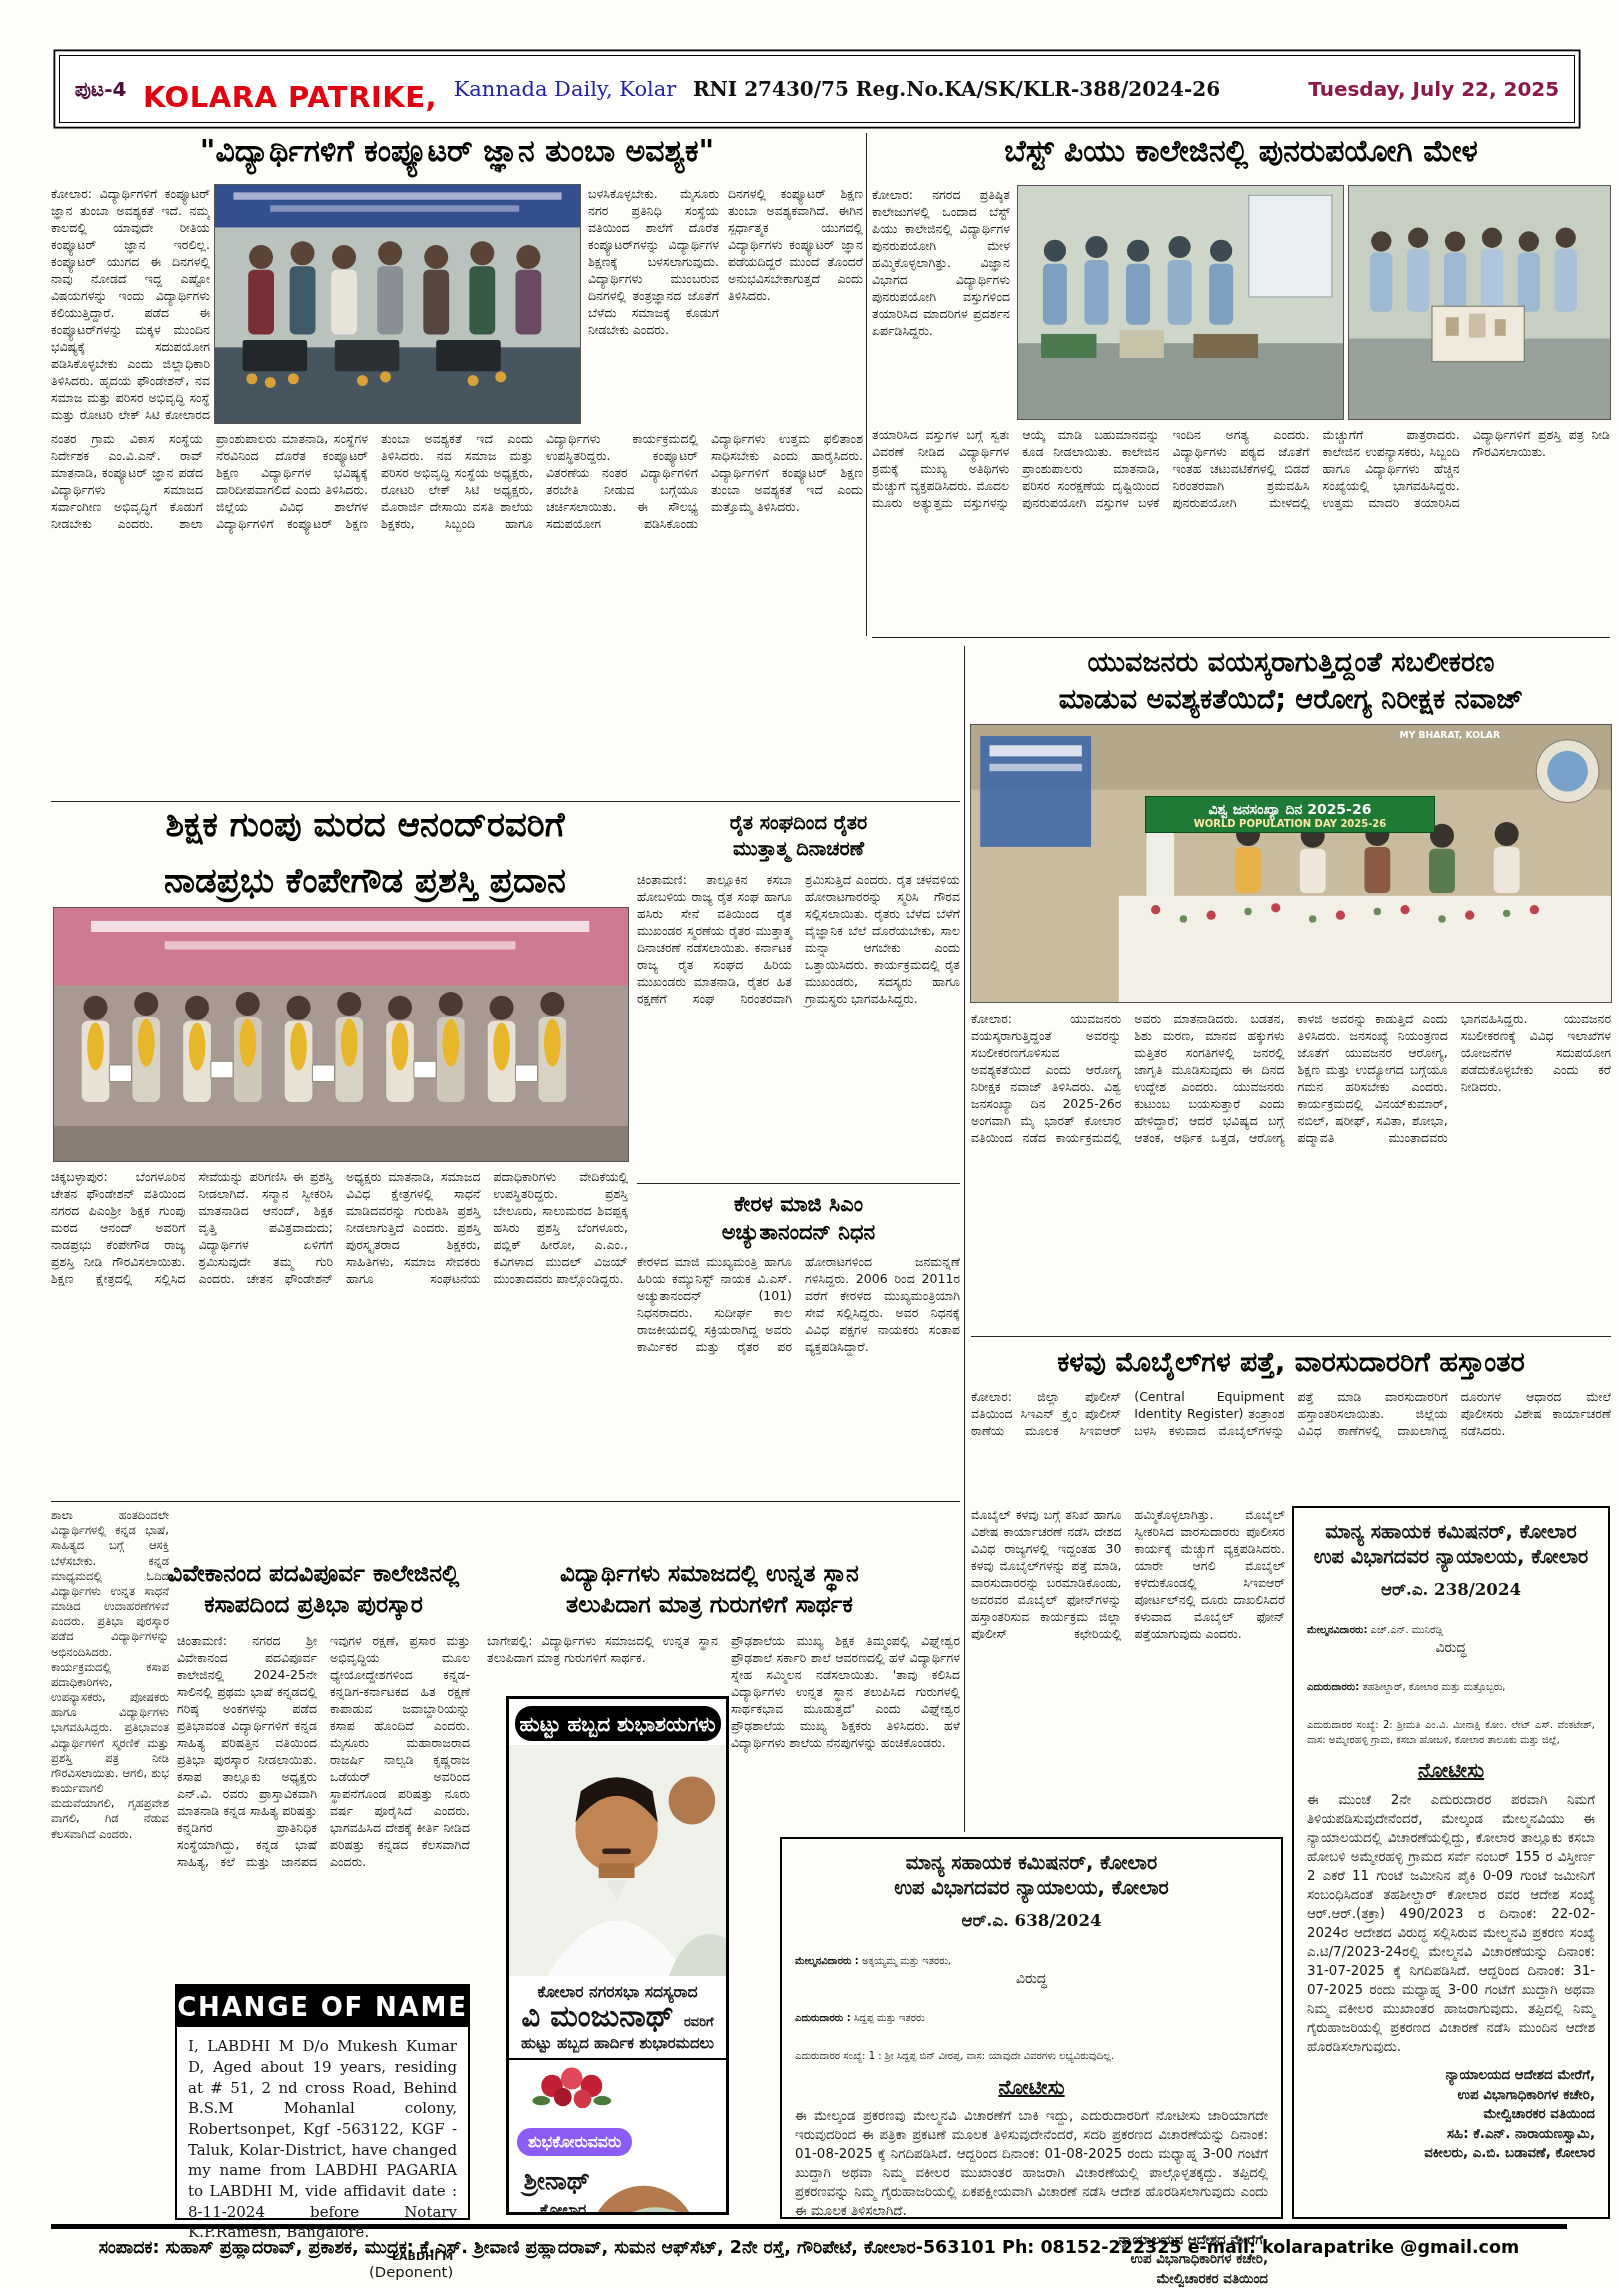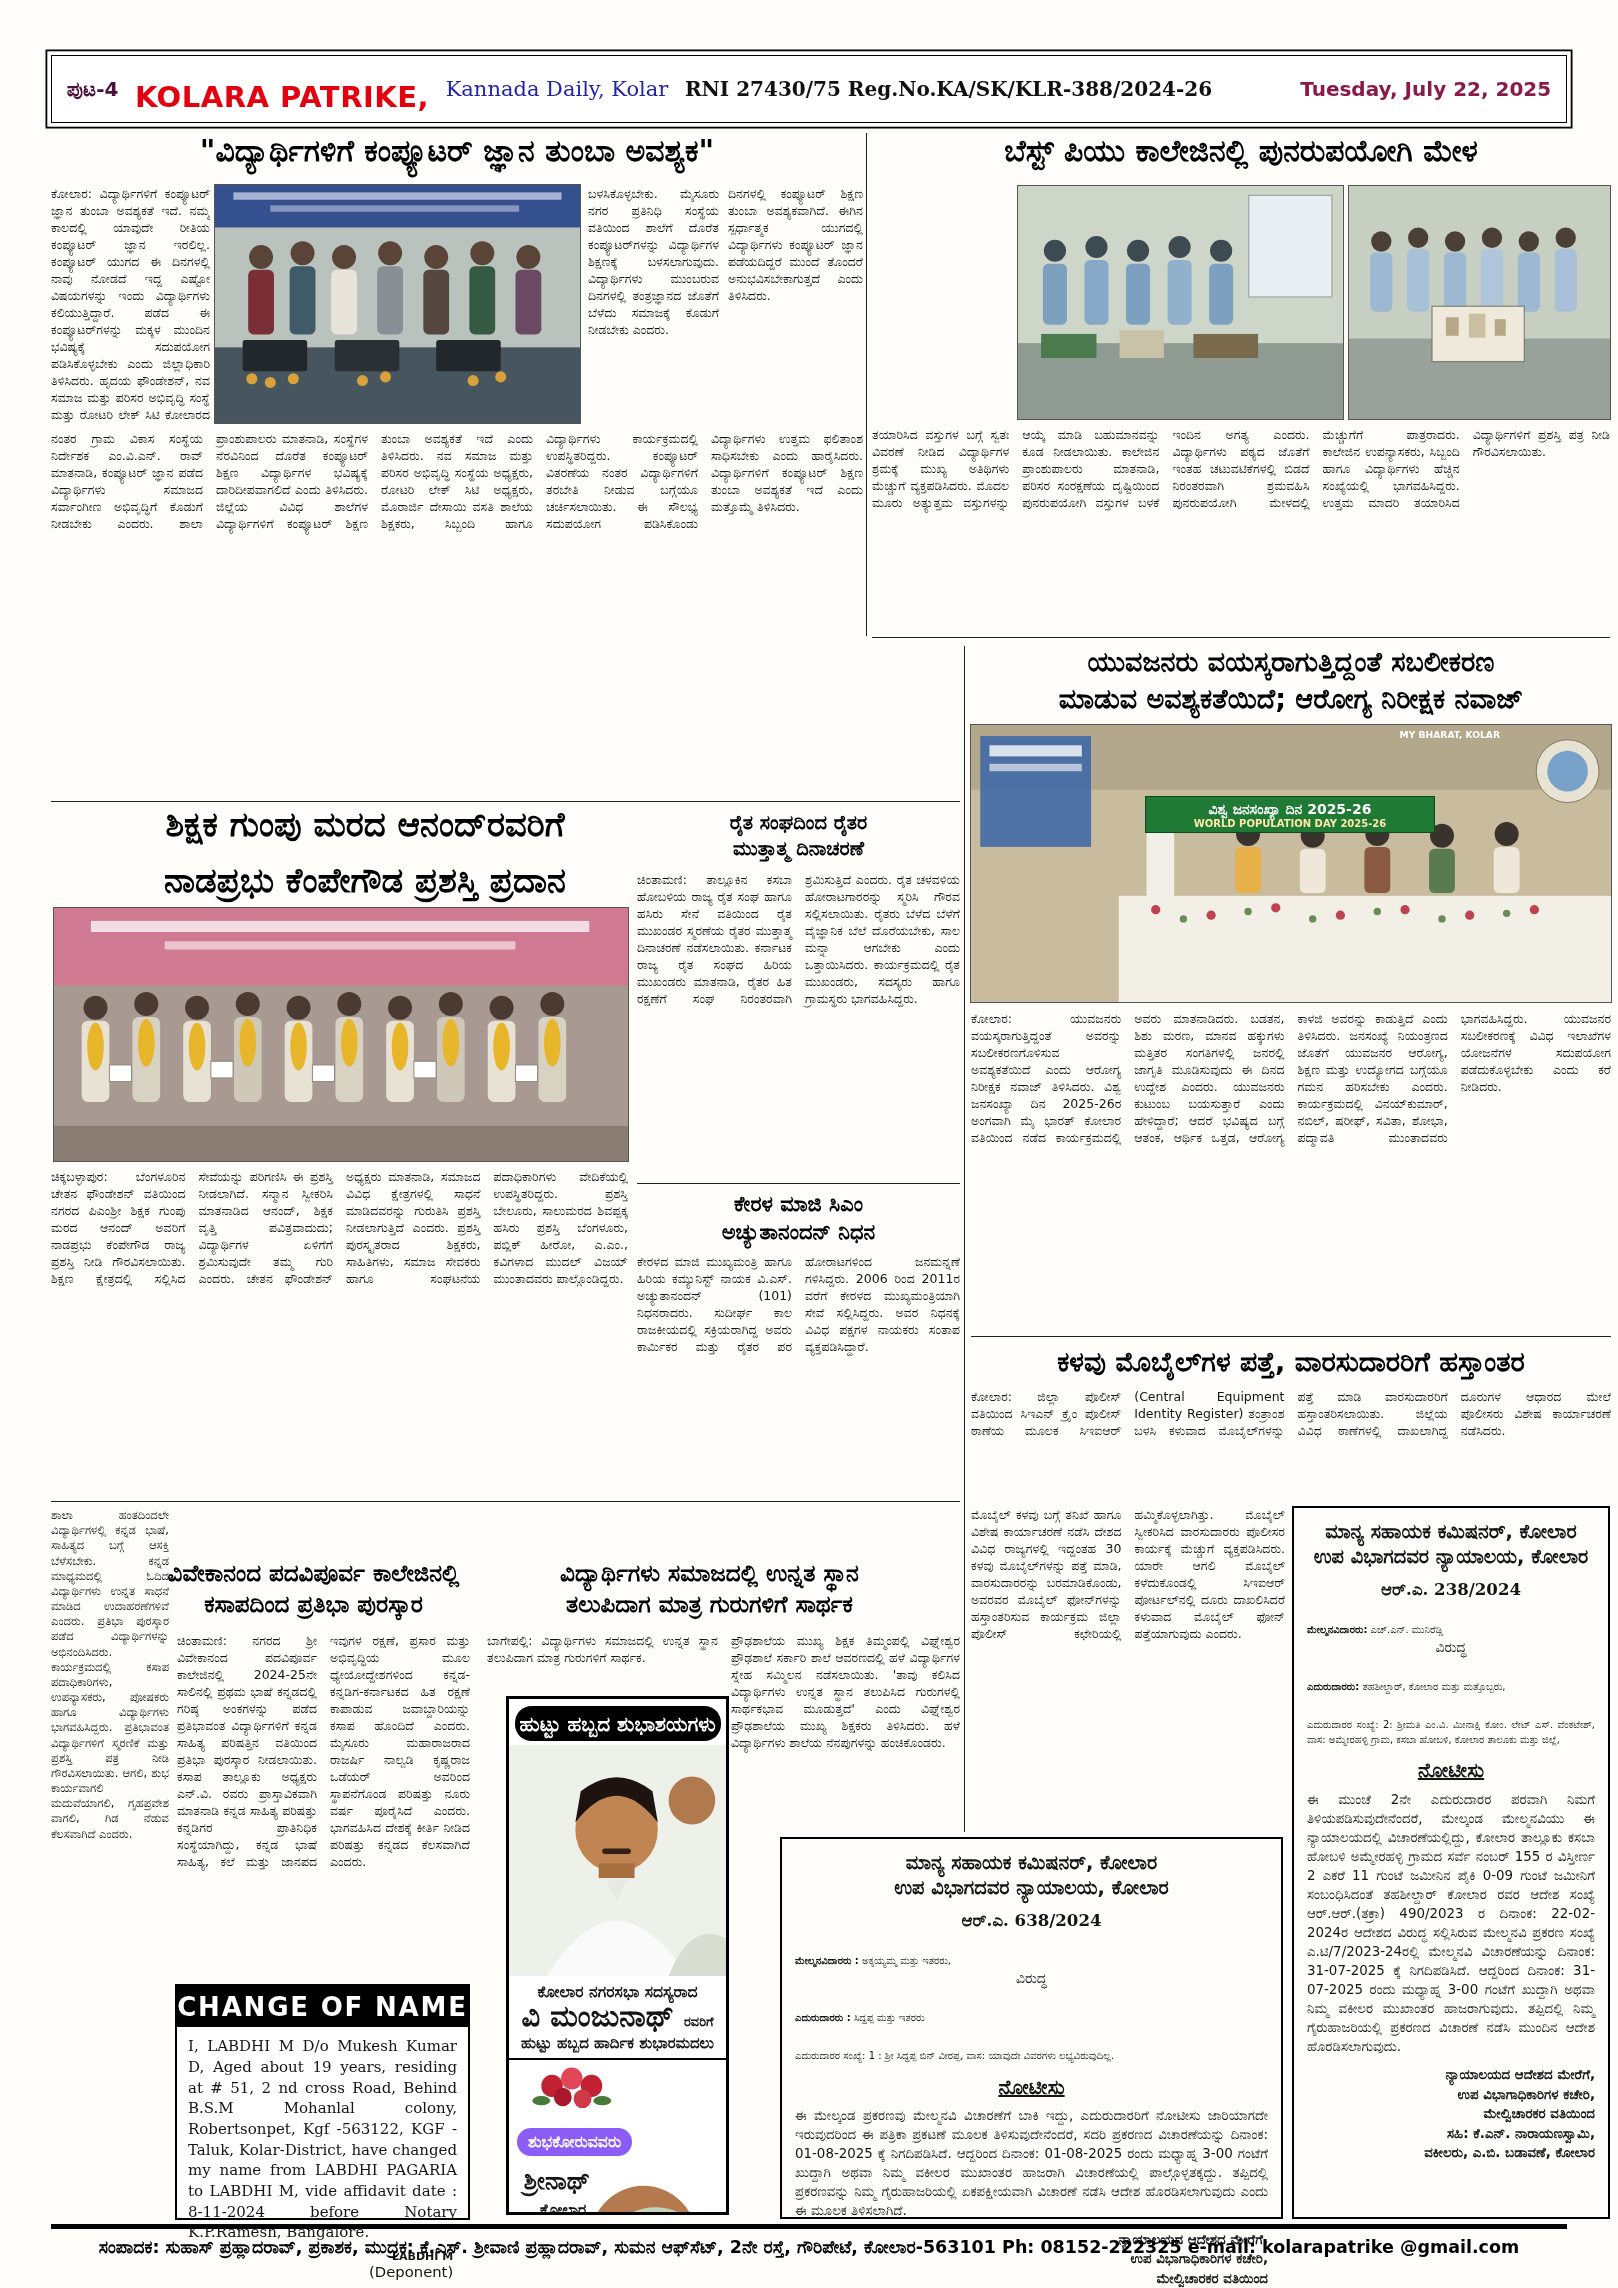--- a/index.html
+++ b/index.html
@@ -1,20 +1,20 @@
 <!DOCTYPE html>
 <html style="font-size:14.8px"><head>
 <meta charset="utf-8">
 <style>
   html,body{margin:0;padding:0;background:#e8e8e4;}
   .page{position:relative;width:1619px;height:2289px;background:#fffdf9;margin:0 auto;
         font-family:"DejaVu Sans","Liberation Sans",sans-serif;color:#151515;overflow:hidden;}
   .abs{position:absolute;}
   
-  .masthead{left:51px;top:55px;width:1516px;height:68px;border:1.8px solid #000;box-shadow:0 0 0 3.7px #fff,0 0 0 5.5px #000;
+  .masthead{left:59px;top:55px;width:1516px;height:68px;border:1.8px solid #000;box-shadow:0 0 0 3.7px #fff,0 0 0 5.5px #000;
             display:flex;align-items:center;gap:16.6px;padding:0 14.8px;box-sizing:border-box;background:#fff;}
   .m-page{font-weight:bold;font-size:20px;color:#4a1038;}
   .m-title{font-weight:bold;font-size:29px;color:#e3000f;letter-spacing:0.5px;margin-top:16px;}
   .m-sub{font-size:21px;color:#2323a8;font-family:"DejaVu Serif","Liberation Serif",serif;}
   .m-reg{font-size:20px;color:#111;font-family:"DejaVu Serif","Liberation Serif",serif;font-weight:bold;}
   .m-date{margin-left:auto;font-weight:bold;font-size:20px;color:#8b1a4a;}
   
   .hc{text-align:center;font-weight:bold;color:#000;line-height:1.18;}
   .h34{font-size:30px;} .h30{font-size:27px;} .h26{font-size:23px;} .h22{font-size:19.4px;} .h24{font-size:21px;}
   
@@ -115,20 +115,21 @@
         </g>
     </svg>
   </div>
   <div class="abs bt" style="left:588px;top:185px;width:131px;height:238px;">ಬಳಸಿಕೊಳ್ಳಬೇಕು. ಮೈಸೂರು ನಗರ ಪ್ರತಿನಿಧಿ ಸಂಸ್ಥೆಯ ವತಿಯಿಂದ ಶಾಲೆಗೆ ದೊರೆತ ಕಂಪ್ಯೂಟರ್‌ಗಳನ್ನು ವಿದ್ಯಾರ್ಥಿಗಳ ಶಿಕ್ಷಣಕ್ಕೆ ಬಳಸಲಾಗುವುದು. ವಿದ್ಯಾರ್ಥಿಗಳು ಮುಂಬರುವ ದಿನಗಳಲ್ಲಿ ತಂತ್ರಜ್ಞಾನದ ಜೊತೆಗೆ ಬೆಳೆದು ಸಮಾಜಕ್ಕೆ ಕೊಡುಗೆ ನೀಡಬೇಕು ಎಂದರು.</div>
   <div class="abs bt" style="left:728px;top:185px;width:135px;height:238px;">ದಿನಗಳಲ್ಲಿ ಕಂಪ್ಯೂಟರ್ ಶಿಕ್ಷಣ ತುಂಬಾ ಅವಶ್ಯಕವಾಗಿದೆ. ಈಗಿನ ಸ್ಪರ್ಧಾತ್ಮಕ ಯುಗದಲ್ಲಿ ವಿದ್ಯಾರ್ಥಿಗಳು ಕಂಪ್ಯೂಟರ್ ಜ್ಞಾನ ಪಡೆಯದಿದ್ದರೆ ಮುಂದೆ ತೊಂದರೆ ಅನುಭವಿಸಬೇಕಾಗುತ್ತದೆ ಎಂದು ತಿಳಿಸಿದರು.</div>
   <div class="abs bt cols5" style="left:51px;top:430px;width:812px;height:365px;">ನಂತರ ಗ್ರಾಮ ವಿಕಾಸ ಸಂಸ್ಥೆಯ ನಿರ್ದೇಶಕ ಎಂ.ವಿ.ಎನ್. ರಾವ್ ಮಾತನಾಡಿ, ಕಂಪ್ಯೂಟರ್ ಜ್ಞಾನ ಪಡೆದ ವಿದ್ಯಾರ್ಥಿಗಳು ಸಮಾಜದ ಸರ್ವಾಂಗೀಣ ಅಭಿವೃದ್ಧಿಗೆ ಕೊಡುಗೆ ನೀಡಬೇಕು ಎಂದರು. ಶಾಲಾ ಪ್ರಾಂಶುಪಾಲರು ಮಾತನಾಡಿ, ಸಂಸ್ಥೆಗಳ ನೆರವಿನಿಂದ ದೊರೆತ ಕಂಪ್ಯೂಟರ್ ಶಿಕ್ಷಣ ವಿದ್ಯಾರ್ಥಿಗಳ ಭವಿಷ್ಯಕ್ಕೆ ದಾರಿದೀಪವಾಗಲಿದೆ ಎಂದು ತಿಳಿಸಿದರು. ಜಿಲ್ಲೆಯ ವಿವಿಧ ಶಾಲೆಗಳ ವಿದ್ಯಾರ್ಥಿಗಳಿಗೆ ಕಂಪ್ಯೂಟರ್ ಶಿಕ್ಷಣ ತುಂಬಾ ಅವಶ್ಯಕತೆ ಇದೆ ಎಂದು ತಿಳಿಸಿದರು. ನವ ಸಮಾಜ ಮತ್ತು ಪರಿಸರ ಅಭಿವೃದ್ಧಿ ಸಂಸ್ಥೆಯ ಅಧ್ಯಕ್ಷರು, ರೋಟರಿ ಲೇಕ್ ಸಿಟಿ ಅಧ್ಯಕ್ಷರು, ಮೊರಾರ್ಜಿ ದೇಸಾಯಿ ವಸತಿ ಶಾಲೆಯ ಶಿಕ್ಷಕರು, ಸಿಬ್ಬಂದಿ ಹಾಗೂ ವಿದ್ಯಾರ್ಥಿಗಳು ಕಾರ್ಯಕ್ರಮದಲ್ಲಿ ಉಪಸ್ಥಿತರಿದ್ದರು. ಕಂಪ್ಯೂಟರ್ ವಿತರಣೆಯ ನಂತರ ವಿದ್ಯಾರ್ಥಿಗಳಿಗೆ ತರಬೇತಿ ನೀಡುವ ಬಗ್ಗೆಯೂ ಚರ್ಚಿಸಲಾಯಿತು. ಈ ಸೌಲಭ್ಯ ಸದುಪಯೋಗ ಪಡಿಸಿಕೊಂಡು ವಿದ್ಯಾರ್ಥಿಗಳು ಉತ್ತಮ ಫಲಿತಾಂಶ ಸಾಧಿಸಬೇಕು ಎಂದು ಹಾರೈಸಿದರು. ವಿದ್ಯಾರ್ಥಿಗಳಿಗೆ ಕಂಪ್ಯೂಟರ್ ಶಿಕ್ಷಣ ತುಂಬಾ ಅವಶ್ಯಕತೆ ಇದೆ ಎಂದು ಮತ್ತೊಮ್ಮೆ ತಿಳಿಸಿದರು.</div>
 
   <div class="abs vrule" style="left:866px;top:133px;height:503px;"></div>
 
   <div class="abs hc h34" style="left:872px;top:133px;width:738px;">ಬೆಸ್ಟ್ ಪಿಯು ಕಾಲೇಜಿನಲ್ಲಿ ಪುನರುಪಯೋಗಿ ಮೇಳ</div>
+  <div class="abs bt" style="left:872px;top:186px;width:138px;height:233px;">ಕೋಲಾರ: ನಗರದ ಪ್ರತಿಷ್ಠಿತ ಕಾಲೇಜುಗಳಲ್ಲಿ ಒಂದಾದ ಬೆಸ್ಟ್ ಪಿಯು ಕಾಲೇಜಿನಲ್ಲಿ ವಿದ್ಯಾರ್ಥಿಗಳ ಪುನರುಪಯೋಗಿ ಮೇಳ ಹಮ್ಮಿಕೊಳ್ಳಲಾಗಿತ್ತು. ವಿಜ್ಞಾನ ವಿಭಾಗದ ವಿದ್ಯಾರ್ಥಿಗಳು ಪುನರುಪಯೋಗಿ ವಸ್ತುಗಳಿಂದ ತಯಾರಿಸಿದ ಮಾದರಿಗಳ ಪ್ರದರ್ಶನ ಏರ್ಪಡಿಸಿದ್ದರು.</div>
   <div class="abs photo" style="left:1018px;top:186px;width:325px;height:233px;">
     <svg viewBox="0 0 352 252" preserveAspectRatio="none">
       <rect width="352" height="252" fill="#cdd6c9"></rect>
       <rect x="250" y="10" width="90" height="110" fill="#e8eef2" stroke="#8a958f"></rect>
       <g fill="#3e4a52">
         <circle cx="40" cy="70" r="12"></circle>
           <rect x="27" y="84" width="26" height="66" rx="6" fill="#7ea0c0"></rect>
         <circle cx="85" cy="66" r="12"></circle>
           <rect x="72" y="80" width="26" height="70" rx="6" fill="#87a8c6"></rect>
         <circle cx="130" cy="70" r="12"></circle>

